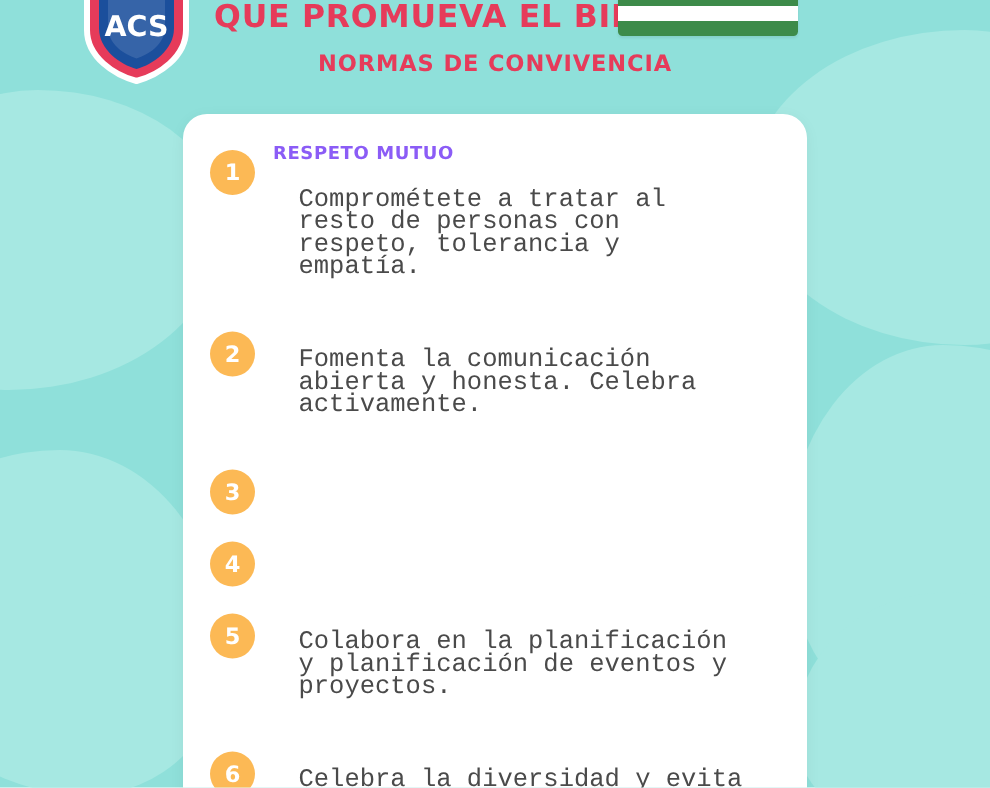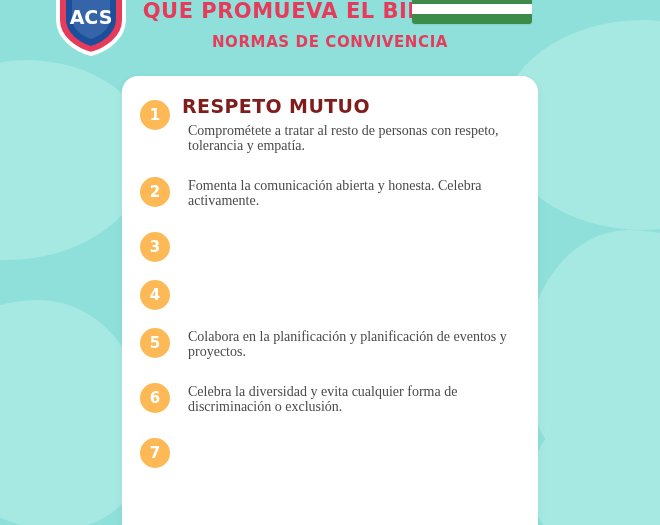--- a/index.html
+++ b/index.html
@@ -167,34 +167,34 @@
     justify-content: center;
     margin-top: 6px;
     margin-right: 12px;
     font-family: "DejaVu Sans", sans-serif;
   }
   .rule-body {
     flex: 1 1 auto;
     padding-top: 1px;
   }
   .rule-title {
-    color: #7f1d1d;
-    font-size: 19px;
+    color: #8b5cf6;
+    font-size: 12px;
     font-weight: bold;
     letter-spacing: 0.4px;
     text-transform: uppercase;
     margin: 0 0 3px 0;
     font-family: "DejaVu Sans", sans-serif;
   }
   .rule-text {
     color: #4a4a4a;
-    font-size: 14px;
+    font-size: 17px;
     line-height: 15px;
-    margin: 6px;
-    font-family: Liberation Serif, serif;
+    margin: 17px;
+    font-family: Liberation Mono, monospace;
   }
 </style>
 </head>
 <body>
 
 <div class="bg-layer">
   <div class="blob blob-left-top"></div>
   <div class="blob blob-left-bottom"></div>
   <div class="blob blob-right-top"></div>
   <div class="blob blob-right-mid"></div>

